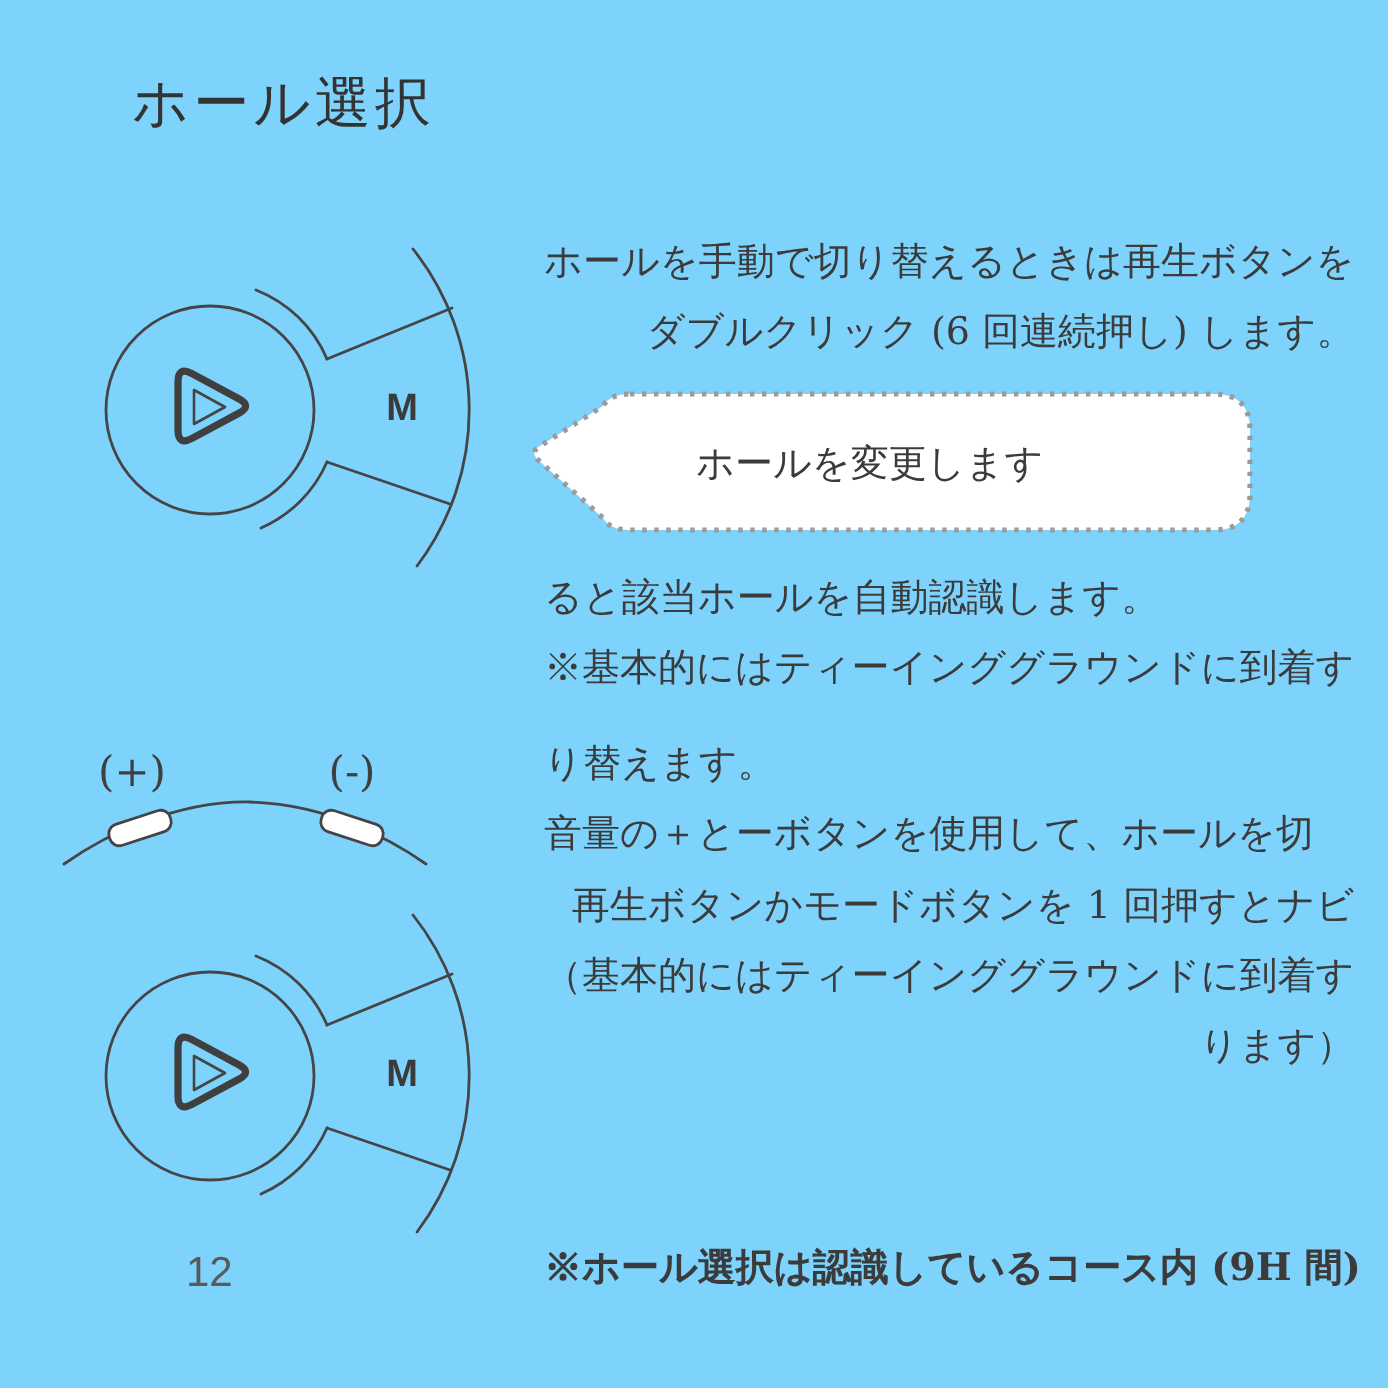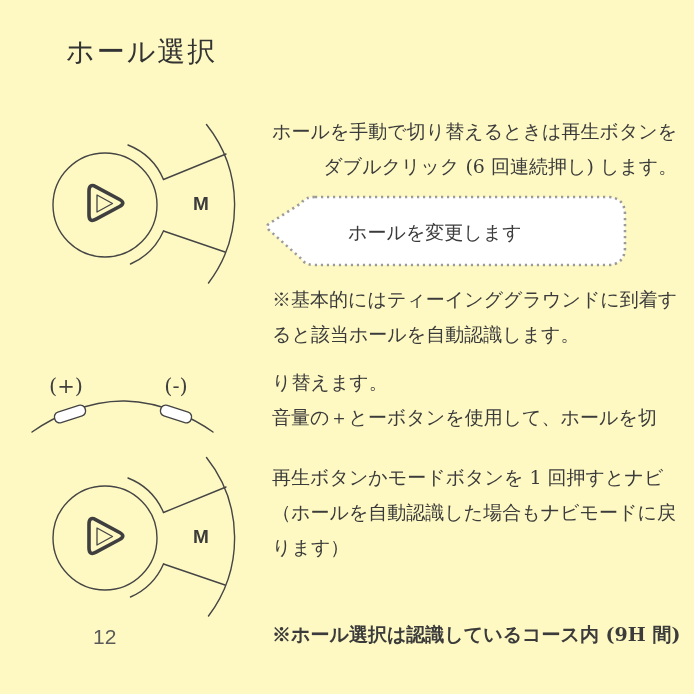--- a/index.html
+++ b/index.html
@@ -1,17 +1,17 @@
 <!DOCTYPE html>
 <html><head>
 <meta charset="utf-8">
 <style>
   html,body{margin:0;padding:0;background:#fff;}
   #page{
-    position:relative;width:694px;height:694px;background:#fef9c3;overflow:hidden;
+    position:relative;width:694px;height:694px;background:#7dd3fc;overflow:hidden;
     font-family:"DejaVu Serif","Liberation Serif",serif;color:#3b3b3b;
   }
   .title{
     position:absolute;left:66px;top:32px;font-size:28px;line-height:40px;
     letter-spacing:2px;color:#333333;white-space:nowrap;
   }
   .para{position:absolute;left:272px;font-size:19px;line-height:35px;}
   .para .tline{white-space:nowrap;}
   .bubble-label{
     position:absolute;left:348px;top:220px;font-size:19px;line-height:24px;white-space:nowrap;
@@ -59,22 +59,22 @@
     <div class="tline">ホールを手動で切り替えるときは再生ボタンを</div>
     <div class="tline">ダブルクリック (6 回連続押し) します。</div>
   </div>
 
   <svg style="left:255px;top:190px;" width="385" height="85" viewBox="0 0 385 85">
     <path class="bubble-path" d="M 60 7 L 352 7 Q 370 7 370 25 L 370 57 Q 370 75 352 75 L 60 75 Q 50 75 46.5 69 L 13.5 39.5 Q 10.5 36.5 13.8 33.8 L 46.5 13 Q 50 7 60 7 Z"></path>
   </svg>
   <div class="bubble-label">ホールを変更します</div>
 
   <div class="para" style="top:282px;">
+    <div class="tline">ると該当ホールを自動認識します。</div>
     <div class="tline">※基本的にはティーインググラウンドに到着す</div>
-    <div class="tline">ると該当ホールを自動認識します。</div>
   </div>
 
   <svg style="left:0;top:360px;" width="260" height="115" viewBox="0 0 260 115">
     <text class="vol-label" x="66" y="33" text-anchor="middle">(+)</text>
     <text class="vol-label" x="176" y="33" text-anchor="middle">(-)</text>
     <path class="stroke" d="M 32 72 Q 52 58 72 51 Q 100 40.5 125 41 Q 152 42 176 52 Q 196 60 213 72"></path>
     <g transform="translate(70,54) rotate(-18)">
       <rect class="btn" x="-16" y="-5.5" width="32" height="11" rx="5"></rect>
     </g>
     <g transform="translate(176,54) rotate(18)">
@@ -92,23 +92,23 @@
     <path class="thick" d="M 89 115 L 89 91 Q 89 83 96 86.8 L 119.6 99.5 Q 126 103 119.6 106.5 L 96 119.2 Q 89 123 89 115 Z"></path>
     <path class="thin" d="M 97 95 L 97 112 L 112.5 103.5 Z"></path>
     <path class="stroke" d="M 128 45 A 64 64 0 0 1 163.5 79.5"></path>
     <path class="stroke" d="M 163.5 131 A 64 64 0 0 1 130.5 164"></path>
     <path class="stroke" d="M 163.5 79.5 L 226 54"></path>
     <path class="stroke" d="M 163.5 131 L 225 152"></path>
     <path class="stroke" d="M 206.5 24.5 A 129.5 129.5 0 0 1 208.5 183"></path>
     <text class="m-label" x="201" y="110" text-anchor="middle">M</text>
   </svg>
 
-  <div class="para" style="top:460px;">
+  <div class="para" style="top:436px;text-align:right;">
     <div class="tline">再生ボタンかモードボタンを 1 回押すとナビ</div>
-    <div class="tline">（ホールを自動認識した場合もナビモードに戻</div>
+    <div class="tline">（基本的にはティーインググラウンドに到着す</div>
     <div class="tline">ります）</div>
   </div>
 
   <div class="para" style="top:617px;font-weight:bold;">
     <div class="tline">※ホール選択は認識しているコース内 (9H 間)</div>
   </div>
 
   <div class="page-num">12</div>
 
 </div>

